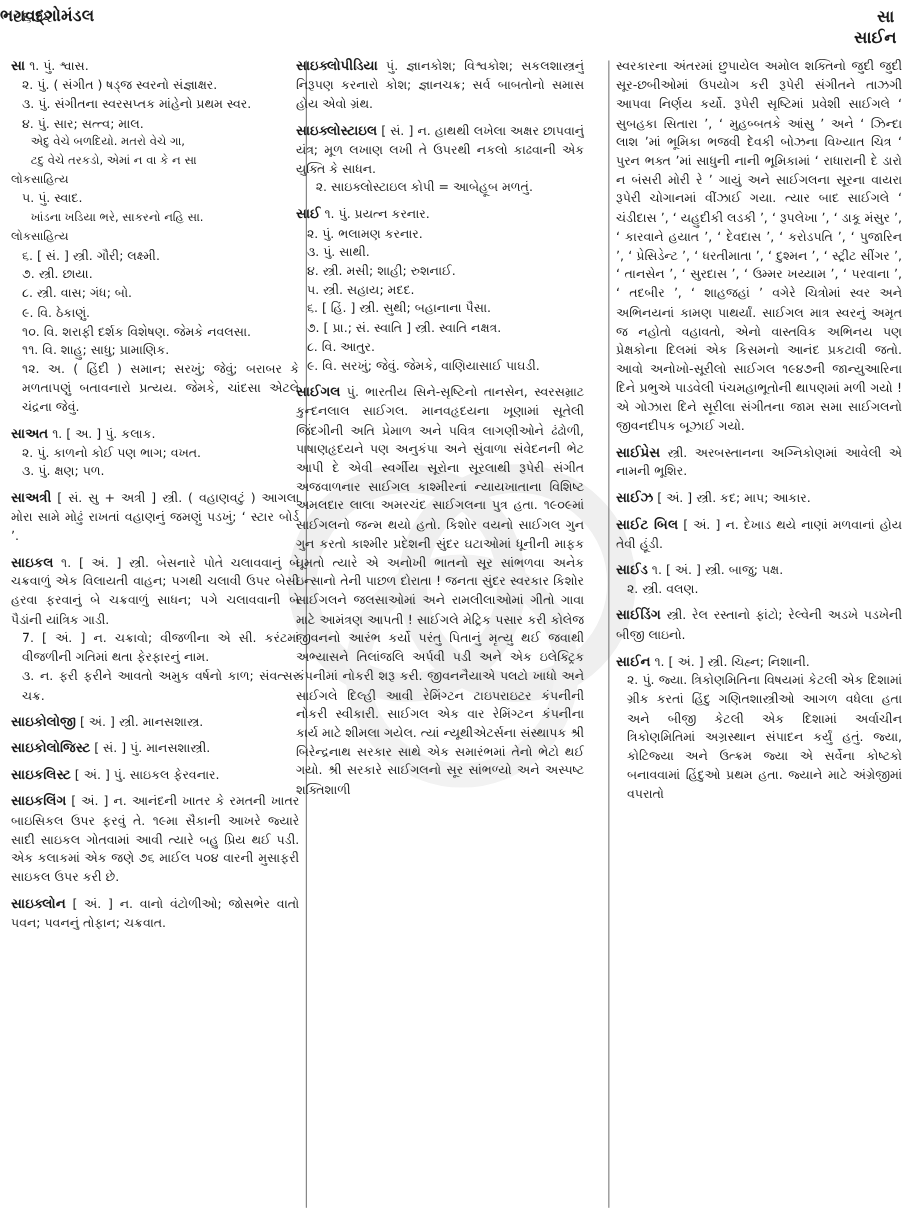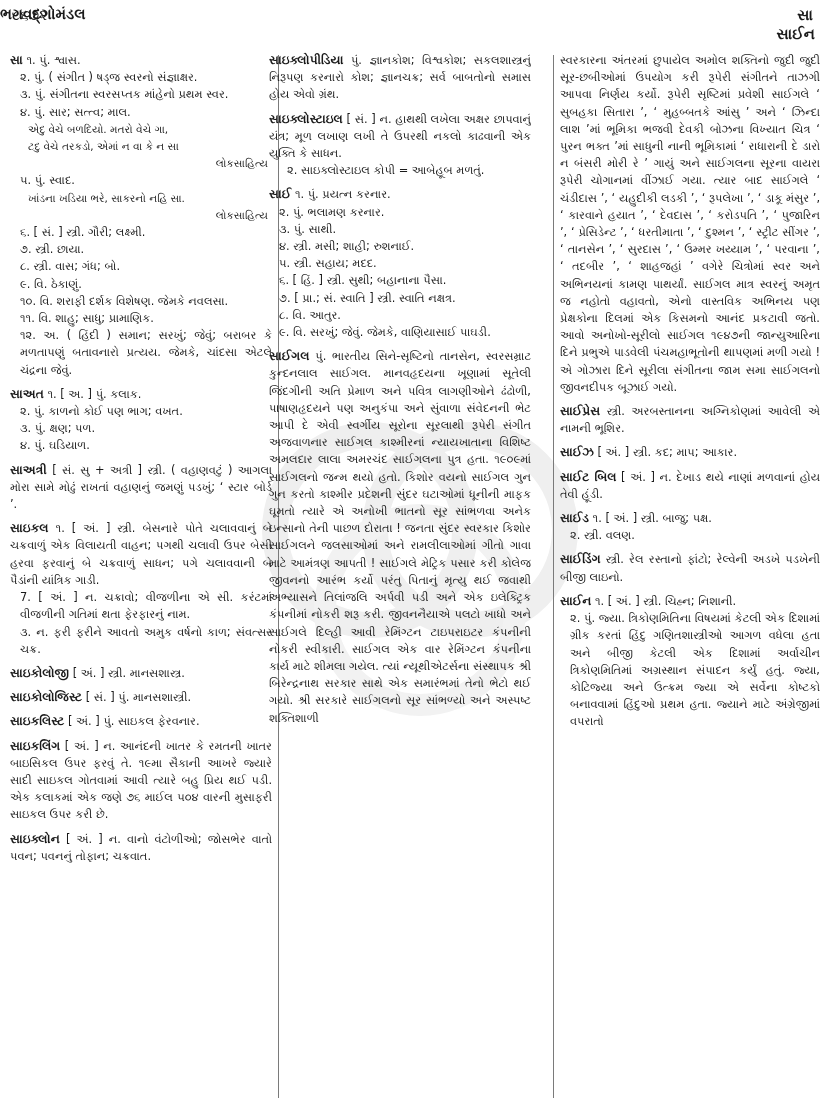--- a/index.html
+++ b/index.html
@@ -30,21 +30,21 @@
   .col1 { left:10px; width:262px; }
   .col2 { left:269px; width:262px; }
   .col3 { left:560px; width:260px; }
   .divider { position:absolute; top:55px; bottom:8px; width:1px; background:#7a7a7a; z-index:1; }
   .d1 { left:278px; }
   .d2 { left:553px; }
   .entry { margin:0 0 7px 0; }
   .hw { font-weight:bold; font-size:12.2px; }
   .sense { display:block; padding-left:10px; text-indent:0; }
   .quote { display:block; padding-left:18px; font-size:10.6px; }
-  .src { display:block; text-align:right; font-size:10.6px; padding-right:4px; }
+  .src { display:block; font-size:10.6px; padding-right:4px; }
   .eq { display:block; padding-left:18px; }
 </style>
 </head>
 <body>
 
 <svg class="watermark" viewBox="0 0 340 340">
   <circle cx="120" cy="150" r="95" fill="none" stroke="#efefef" stroke-width="26"></circle>
   <circle cx="220" cy="150" r="95" fill="none" stroke="#efefef" stroke-width="26"></circle>
   <circle cx="170" cy="230" r="95" fill="none" stroke="#f2f2f2" stroke-width="22"></circle>
 </svg>
@@ -80,21 +80,20 @@
       <span class="sense">૯. વિ. ઠેકાણું.</span>
       <span class="sense">૧૦. વિ. શરાફી દર્શક વિશેષણ. જેમકે નવલસા.</span>
       <span class="sense">૧૧. વિ. શાહુ; સાધુ; પ્રામાણિક.</span>
       <span class="sense">૧૨. અ. ( હિંદી ) સમાન; સરખું; જેવું; બરાબર કે મળતાપણું બતાવનારો પ્રત્યય. જેમકે, ચાંદસા એટલે ચંદ્રના જેવું.</span>
     </div>
     <div class="entry">
       <span class="hw">સાઅત</span>
       <span>૧. [ અ. ] પું. કલાક.</span>
       <span class="sense">૨. પું. કાળનો કોઈ પણ ભાગ; વખત.</span>
       <span class="sense">૩. પું. ક્ષણ; પળ.</span>
-      <span class="sense">૪. પું. ઘડિયાળ.</span>
     </div>
     <div class="entry">
       <span class="hw">સાઅત્રી</span>
       <span>[ સં. સુ + અત્રી ] સ્ત્રી. ( વહાણવટું ) આગલા મોરા સામે મોઢું રાખતાં વહાણનું જમણું પડખું; ‘ સ્ટાર બોર્ડ ’.</span>
     </div>
     <div class="entry">
       <span class="hw">સાઇકલ</span>
       <span>૧. [ અં. ] સ્ત્રી. બેસનારે પોતે ચલાવવાનું બે ચક્રવાળું એક વિલાયતી વાહન; પગથી ચલાવી ઉપર બેસી હરવા ફરવાનું બે ચક્રવાળું સાધન; પગે ચલાવવાની બે પૈડાંની યાંત્રિક ગાડી.</span>
       <span class="sense">7. [ અં. ] ન. ચક્રાવો; વીજળીના એ સી. કરંટમાં વીજળીની ગતિમાં થતા ફેરફારનું નામ.</span>
       <span class="sense">૩. ન. ફરી ફરીને આવતો અમુક વર્ષનો કાળ; સંવત્સર ચક્ર.</span>

